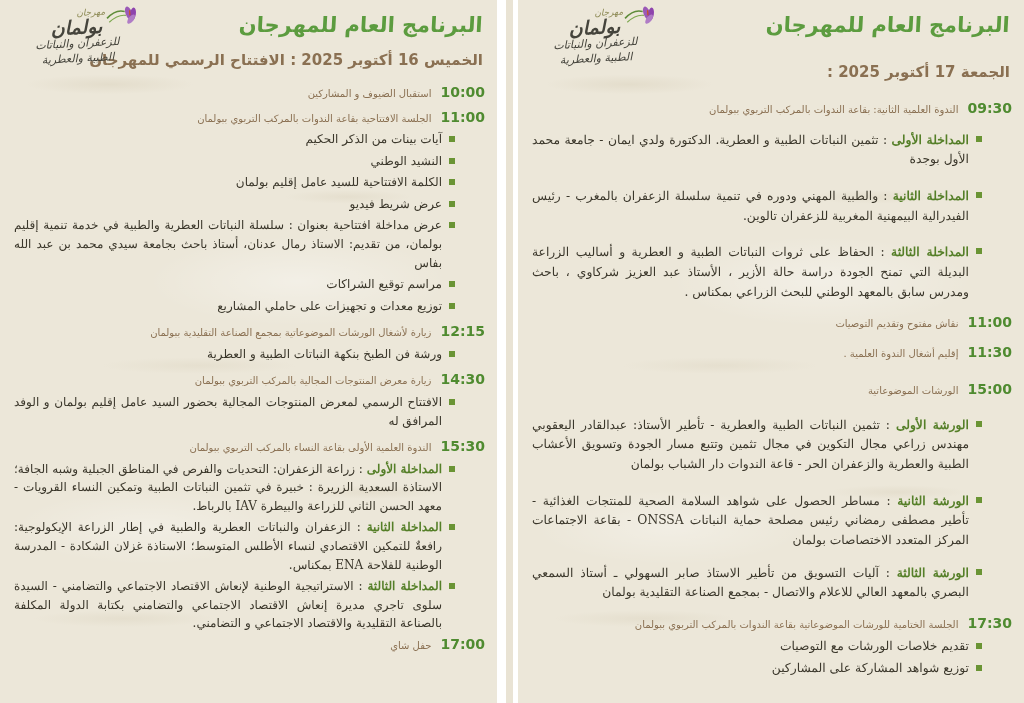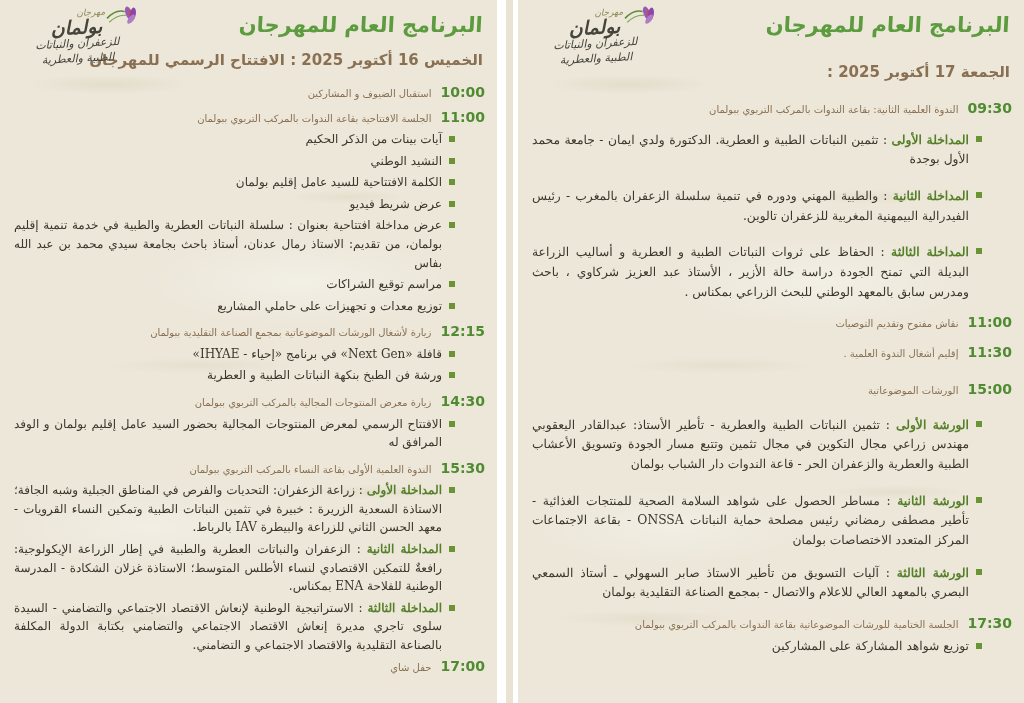--- a/index.html
+++ b/index.html
@@ -127,21 +127,21 @@
     <div class="brow"><span class="sq"></span><span class="btext">الكلمة الافتتاحية للسيد عامل إقليم بولمان</span></div>
     <div class="brow"><span class="sq"></span><span class="btext">عرض شريط فيديو</span></div>
     <div class="brow"><span class="sq"></span><span class="btext">عرض مداخلة افتتاحية بعنوان : سلسلة النباتات العطرية والطبية في خدمة تنمية إقليم بولمان، من تقديم: الاستاذ رمال عدنان، أستاذ باحث بجامعة سيدي محمد بن عبد الله بفاس</span></div>
     <div class="brow"><span class="sq"></span><span class="btext">مراسم توقيع الشراكات</span></div>
     <div class="brow"><span class="sq"></span><span class="btext">توزيع معدات و تجهيزات على حاملي المشاريع</span></div>
 
     <div class="trow sp8">
         <span class="time">12:15</span>
         <span class="thead">زيارة لأشغال الورشات الموضوعاتية بمجمع الصناعة التقليدية ببولمان</span>
       </div>
-    <div class="brow"><span class="sq"></span><span class="btext">قافلة «Next Gen» في برنامج «إحياء - IHYAE»</span></div>
+    <div class="brow"><span class="sq"></span></div>
     <div class="brow"><span class="sq"></span><span class="btext">ورشة فن الطبخ بنكهة النباتات الطبية و العطرية</span></div>
 
     <div class="trow sp8">
         <span class="time">14:30</span>
         <span class="thead">زيارة معرض المنتوجات المجالية بالمركب التربوي ببولمان</span>
       </div>
     <div class="brow"><span class="sq"></span><span class="btext">الافتتاح الرسمي لمعرض المنتوجات المجالية بحضور السيد عامل إقليم بولمان و الوفد المرافق له</span></div>
 
     <div class="trow sp8">
         <span class="time">15:30</span>
@@ -204,16 +204,17 @@
       </div>
 
     <div class="brow sp16"><span class="sq"></span><span class="blabel">الورشة الأولى</span><span class="btext"> : تثمين النباتات الطبية والعطرية - تأطير الأستاذ: عبدالقادر اليعقوبي مهندس زراعي مجال التكوين في مجال تثمين وتتبع مسار الجودة وتسويق الأعشاب الطبية والعطرية والزعفران الحر - قاعة الندوات دار الشباب بولمان</span></div>
     <div class="brow sp16"><span class="sq"></span><span class="blabel">الورشة الثانية</span><span class="btext"> : مساطر الحصول على شواهد السلامة الصحية للمنتجات الغذائية - تأطير مصطفى رمضاني رئيس مصلحة حماية النباتات ONSSA - بقاعة الاجتماعات المركز المتعدد الاختصاصات بولمان</span></div>
     <div class="brow sp12"><span class="sq"></span><span class="blabel">الورشة الثالثة</span><span class="btext"> : آليات التسويق من تأطير الاستاذ صابر السهولي ـ أستاذ السمعي البصري بالمعهد العالي للاعلام والاتصال - بمجمع الصناعة التقليدية بولمان</span></div>
 
     <div class="trow sp12">
         <span class="time">17:30</span>
         <span class="thead">الجلسة الختامية للورشات الموضوعاتية بقاعة الندوات بالمركب التربوي ببولمان</span>
       </div>
+    <div class="brow"><span class="sq"></span><span class="btext">تقديم خلاصات الورشات مع التوصيات</span></div>
     <div class="brow"><span class="sq"></span><span class="btext">توزيع شواهد المشاركة على المشاركين</span></div>
 
   </div>
 </div>
 
 </body></html>

